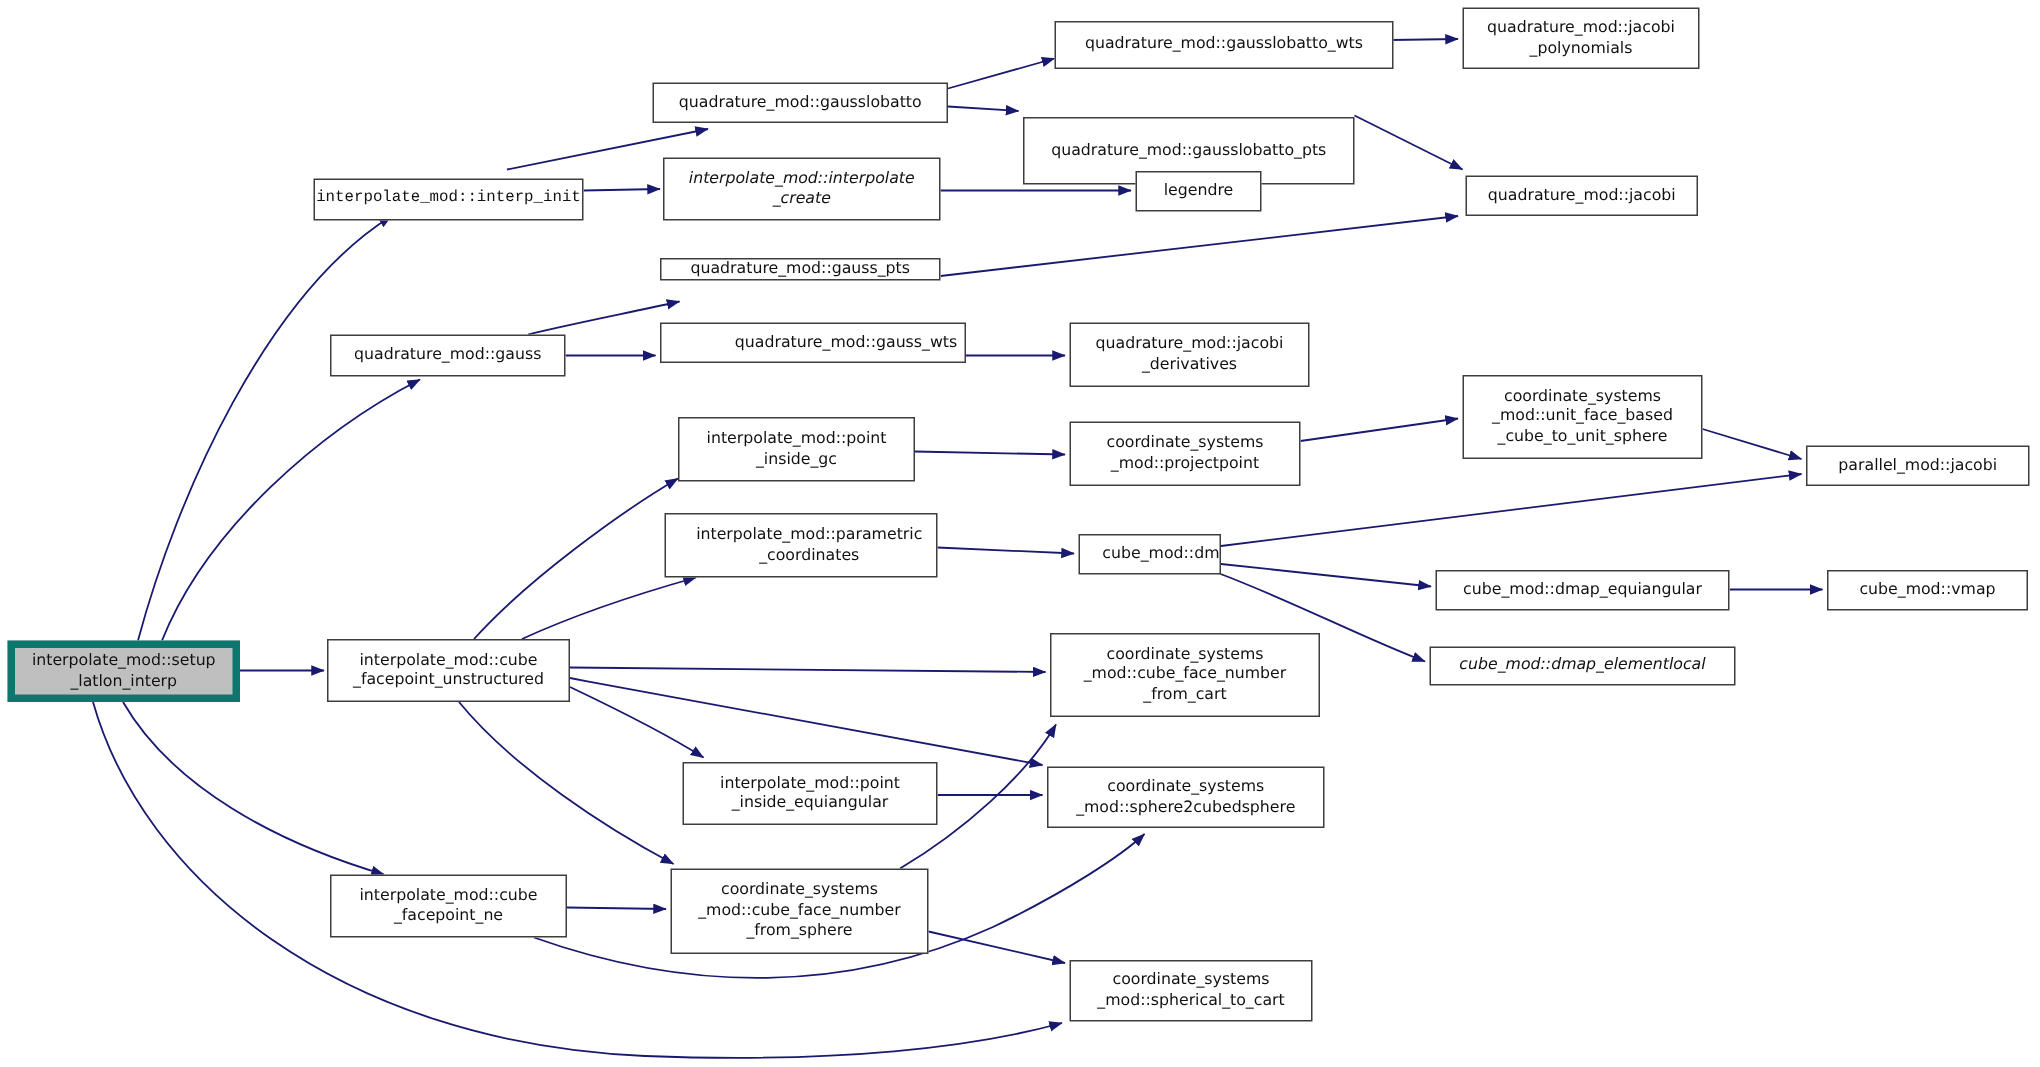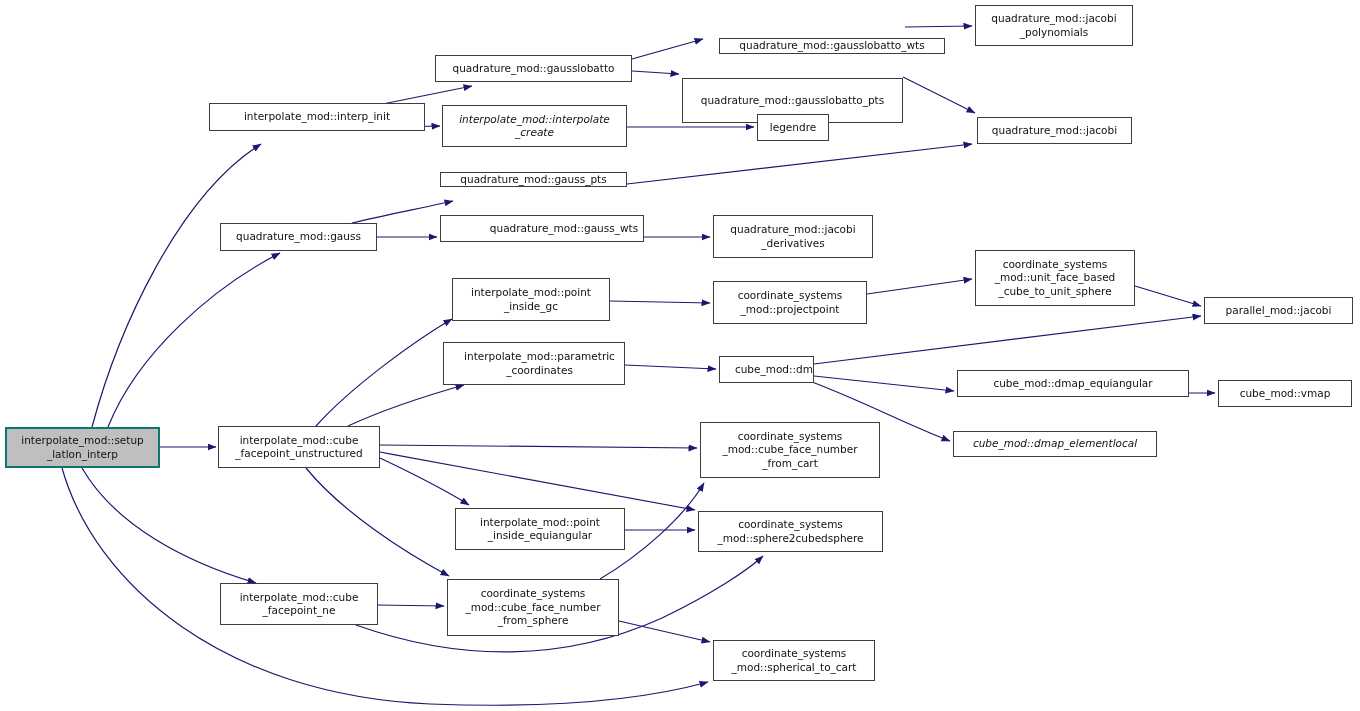--- a/index.html
+++ b/index.html
@@ -31,21 +31,21 @@
     justify-content: center;
     text-align: center;
     color: #111111;
     font-size: 10.5px;
     line-height: 13.5px;
     cursor: pointer;
     overflow: hidden;
   }
   .node.root {
     background: #bfbfbf;
-    border: 2px solid #0f766e;
+    border: 5px solid #0f766e;
     cursor: default;
   }
   .node .line {
     white-space: nowrap;
   }
   .edge {
     fill: none;
     stroke-width: 1.2px;
   }
 </style>
@@ -95,21 +95,21 @@
         <path d="M356,625 C460,662 565,662 662,618 C712,594 748,570 763,556" class="edge" stroke="#191970" marker-end="url(#arrowhead)"></path>
         <path d="M600,579 C642,554 684,517 704,483" class="edge" stroke="#191970" marker-end="url(#arrowhead)"></path>
         <path d="M619,621 L710,642" class="edge" stroke="#191970" marker-end="url(#arrowhead)"></path>
       </g>
   </svg>
   <div id="node-group">
       <div class="node root" style="left: 5px; top: 427px; width: 155px; height: 41px;">
         <div class="line">interpolate_mod::setup</div>
         <div class="line">_latlon_interp</div>
       </div>
-      <div class="node" style="left: 209px; top: 103px; width: 216px; height: 28px;">
+      <div class="node" style="left: 209px; top: 119px; width: 180px; height: 28px; font-family: Liberation Mono, monospace;">
         <div class="line">interpolate_mod::interp_init</div>
       </div>
       <div class="node" style="left: 220px; top: 223px; width: 157px; height: 28px;">
         <div class="line">quadrature_mod::gauss</div>
       </div>
       <div class="node" style="left: 218px; top: 426px; width: 162px; height: 42px;">
         <div class="line">interpolate_mod::cube</div>
         <div class="line">_facepoint_unstructured</div>
       </div>
       <div class="node" style="left: 220px; top: 583px; width: 158px; height: 42px;">
@@ -139,27 +139,27 @@
       </div>
       <div class="node" style="left: 455px; top: 508px; width: 170px; height: 42px;">
         <div class="line">interpolate_mod::point</div>
         <div class="line">_inside_equiangular</div>
       </div>
       <div class="node" style="left: 447px; top: 579px; width: 172px; height: 57px;">
         <div class="line">coordinate_systems</div>
         <div class="line">_mod::cube_face_number</div>
         <div class="line">_from_sphere</div>
       </div>
-      <div class="node" style="left: 719px; top: 14px; width: 226px; height: 16px; margin-top: 24px;">
+      <div class="node" style="left: 703px; top: 14px; width: 226px; height: 32px;">
         <div class="line">quadrature_mod::gausslobatto_wts</div>
       </div>
       <div class="node" style="left: 682px; top: 78px; width: 221px; height: 45px;">
         <div class="line">quadrature_mod::gausslobatto_pts</div>
       </div>
-      <div class="node" style="left: 757px; top: 114px; width: 72px; height: 27px; text-align: right;">
+      <div class="node" style="left: 757px; top: 114px; width: 84px; height: 27px; text-align: right;">
         <div class="line">legendre</div>
       </div>
       <div class="node" style="left: 713px; top: 215px; width: 160px; height: 43px;">
         <div class="line">quadrature_mod::jacobi</div>
         <div class="line">_derivatives</div>
       </div>
       <div class="node" style="left: 713px; top: 281px; width: 154px; height: 43px;">
         <div class="line">coordinate_systems</div>
         <div class="line">_mod::projectpoint</div>
       </div>
@@ -184,21 +184,21 @@
         <div class="line">_polynomials</div>
       </div>
       <div class="node" style="left: 977px; top: 117px; width: 155px; height: 27px;">
         <div class="line">quadrature_mod::jacobi</div>
       </div>
       <div class="node" style="left: 975px; top: 250px; width: 160px; height: 56px;">
         <div class="line">coordinate_systems</div>
         <div class="line">_mod::unit_face_based</div>
         <div class="line">_cube_to_unit_sphere</div>
       </div>
-      <div class="node" style="left: 957px; top: 370px; width: 232px; height: 27px;">
+      <div class="node" style="left: 957px; top: 380px; width: 196px; height: 27px;">
         <div class="line">cube_mod::dmap_equiangular</div>
       </div>
       <div class="node" style="left: 953px; top: 431px; width: 204px; height: 26px; font-style: italic;">
         <div class="line">cube_mod::dmap_elementlocal</div>
       </div>
       <div class="node" style="left: 1204px; top: 297px; width: 149px; height: 27px;">
         <div class="line">parallel_mod::jacobi</div>
       </div>
       <div class="node" style="left: 1218px; top: 380px; width: 134px; height: 27px;">
         <div class="line">cube_mod::vmap</div>

